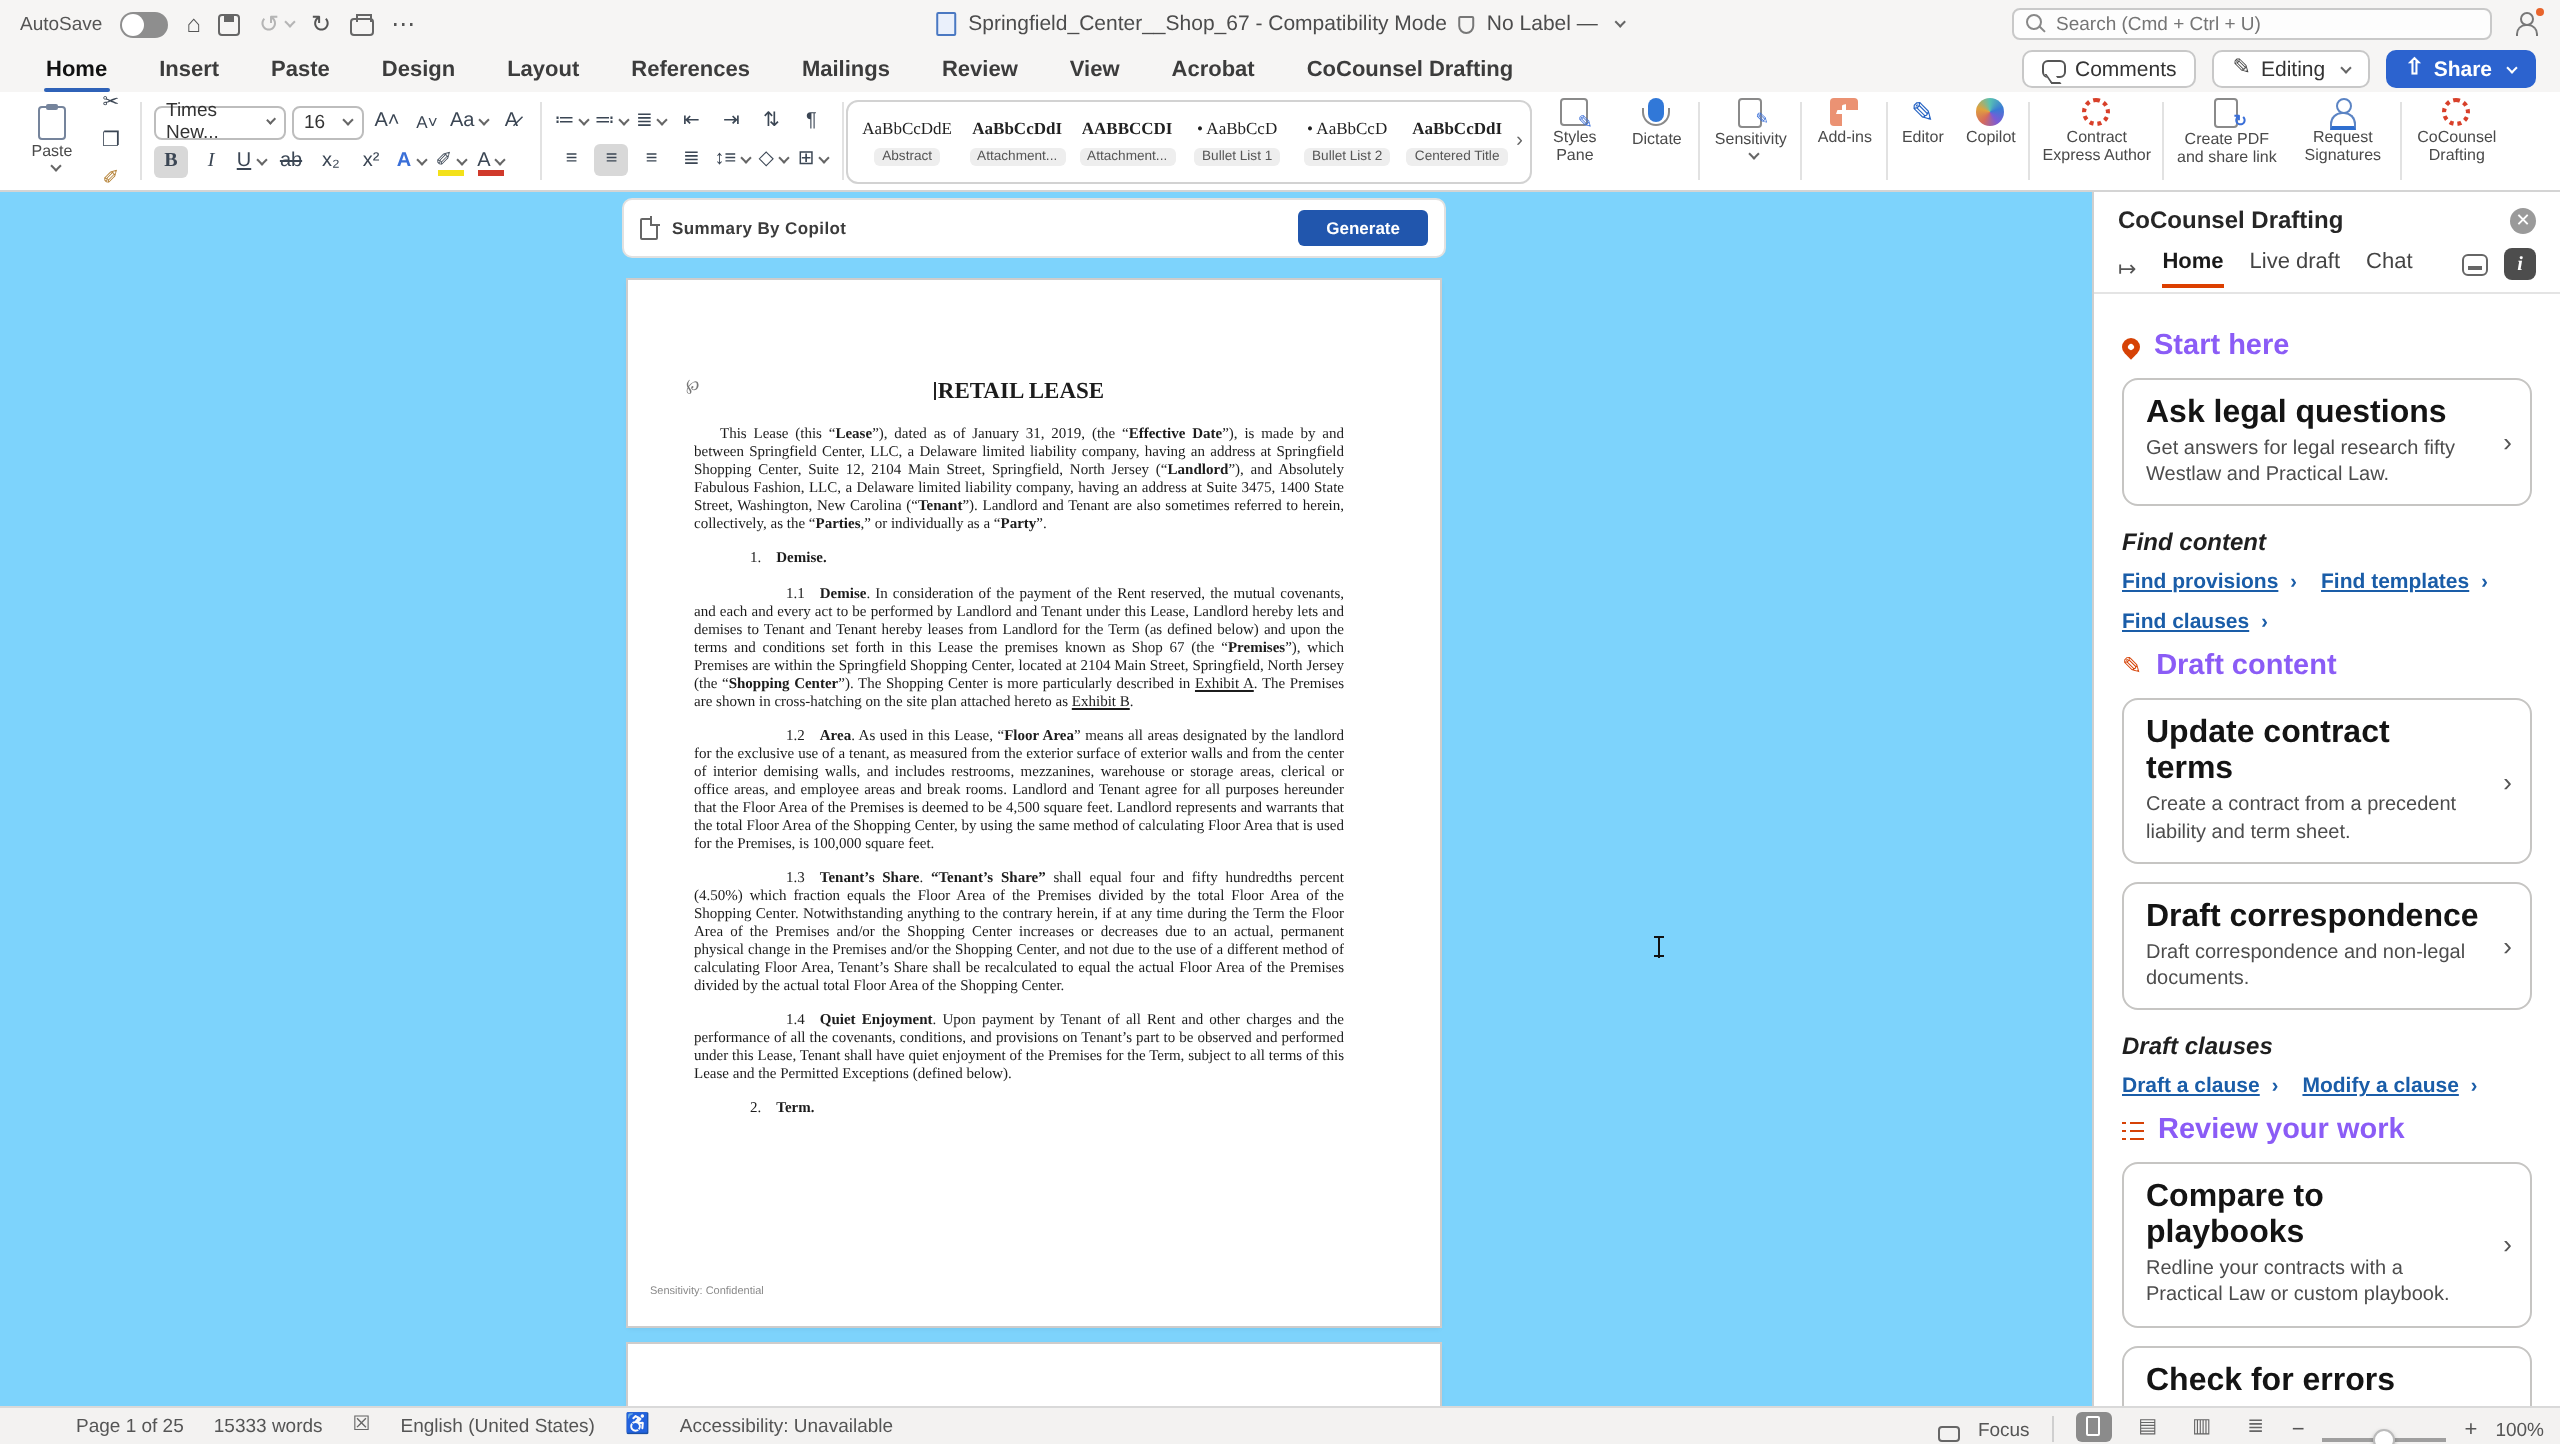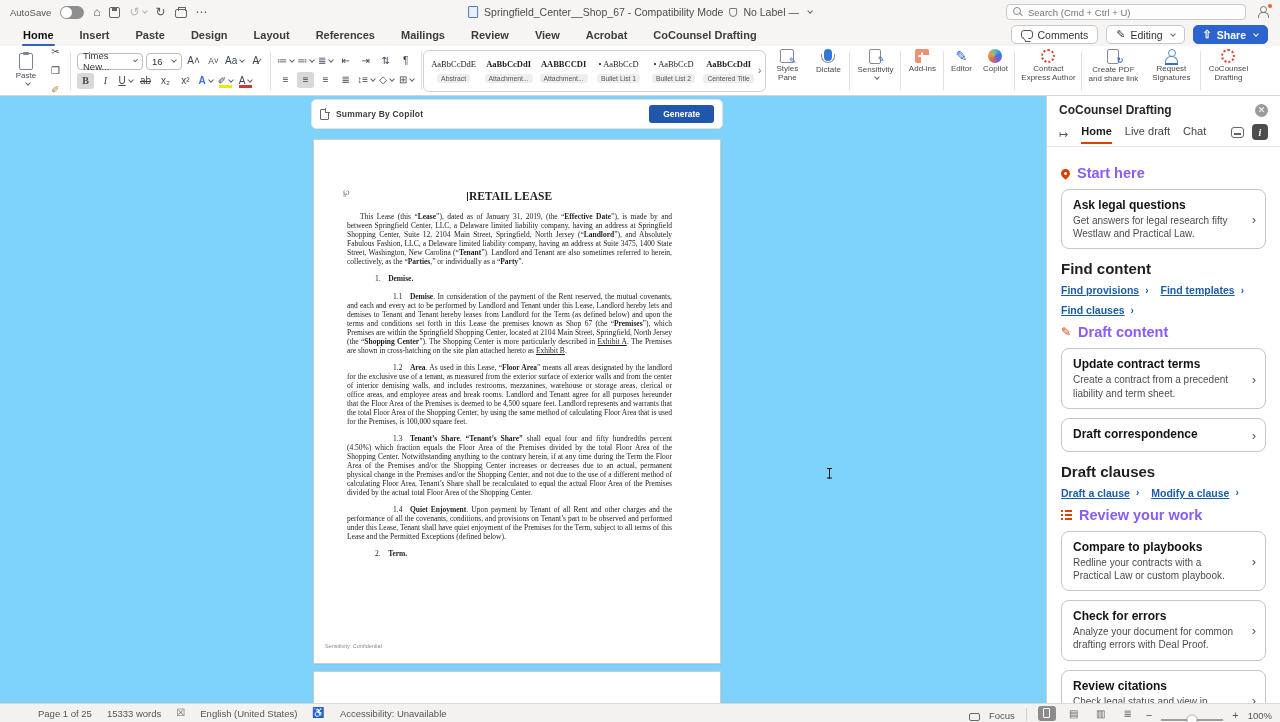--- a/index.html
+++ b/index.html
@@ -155,24 +155,24 @@
   .sb-body { flex:1; overflow:hidden; padding:10px 14px 0; }
   .sec-head { display:flex; align-items:center; gap:7px; margin:8px 0 8px; }
   .sec-head .txt { font-size:14.5px; font-weight:bold; color:#8b5cf6; }
   .pin-ic { width:9px; height:9px; background:#d64206; border-radius:50% 50% 50% 0; transform:rotate(-45deg); position:relative; }
   .pin-ic::after { content:""; position:absolute; left:3px; top:3px; width:3px; height:3px; background:#fff; border-radius:50%; }
   .edit-ic { font-size:12px; color:#d64206; line-height:1; }
   .checklist-ic { width:11px; height:11px; position:relative; }
   .checklist-ic::before { content:""; position:absolute; left:4px; top:1px; width:7px; height:1.6px; background:#d64206; box-shadow:0 4px 0 #d64206, 0 8px 0 #d64206; }
   .checklist-ic::after { content:""; position:absolute; left:0; top:1px; width:2px; height:1.6px; background:#d64206; box-shadow:0 4px 0 #d64206, 0 8px 0 #d64206; }
   .sb-card { position:relative; border:1px solid #c6c5c3; border-radius:8px; padding:8px 24px 8px 11px; margin-bottom:9px; background:#fff; }
-  .sb-card .ctitle { font-size:12px; font-weight:bold; color:#141414; margin-bottom:2px; }
+  .sb-card .ctitle { font-size:16px; font-weight:bold; color:#141414; margin-bottom:2px; }
   .sb-card .cdesc { font-size:10px; color:#4d4d4d; line-height:1.32; }
   .sb-card .chev { position:absolute; right:9px; top:50%; transform:translateY(-50%); font-size:13px; color:#555; }
-  .sub-head { font-size:15px; font-weight:bold; color:#1f1f1f; margin:11px 0 7px; }
+  .sub-head { font-size:12px; font-weight:bold; color:#1f1f1f; margin:11px 0 7px;font-style:italic; }
   .linkrow { display:flex; align-items:center; gap:6px; margin-bottom:8px; flex-wrap:wrap; }
   .sb-link { font-size:10.5px; font-weight:bold; color:#1a5da8; text-decoration:underline; }
   .link-chev { font-size:10px; color:#1a5da8; font-weight:bold; margin-right:6px; }
 
   
   .statusbar { position:absolute; left:0; right:0; bottom:0; height:19px; background:#f3f2f1; border-top:1px solid #d9d9d9;
     display:flex; align-items:center; font-size:9.5px; color:#555; }
   .st-left { display:flex; align-items:center; gap:15px; margin-left:38px; }
   .st-ic { font-size:10px; color:#666; line-height:1; }
   .st-right { margin-left:auto; display:flex; align-items:flex-end; gap:9px; padding-right:8px; }
@@ -472,20 +472,21 @@
           <span class="edit-ic">✎</span>
           <span class="txt">Draft content</span>
         </div>
         <div class="sb-card">
           <div class="ctitle">Update contract terms</div>
           <div class="cdesc">Create a contract from a precedent liability and term sheet.</div>
           <span class="chev">›</span>
         </div>
         <div class="sb-card">
           <div class="ctitle">Draft correspondence</div>
+          <div class="cdesc">Draft correspondence and non-legal documents.</div>
           <span class="chev">›</span>
         </div>
 
         <div class="sub-head">Draft clauses</div>
         <div class="linkrow">
           <a class="sb-link">Draft a clause</a>
             <span class="link-chev">›</span>
           <a class="sb-link">Modify a clause</a>
             <span class="link-chev">›</span>
         </div>

